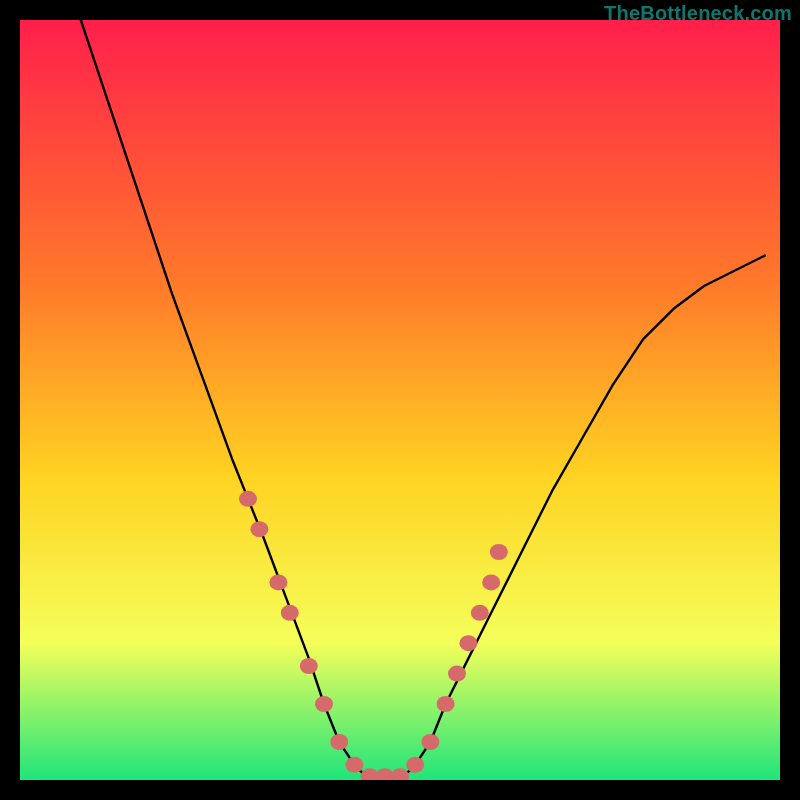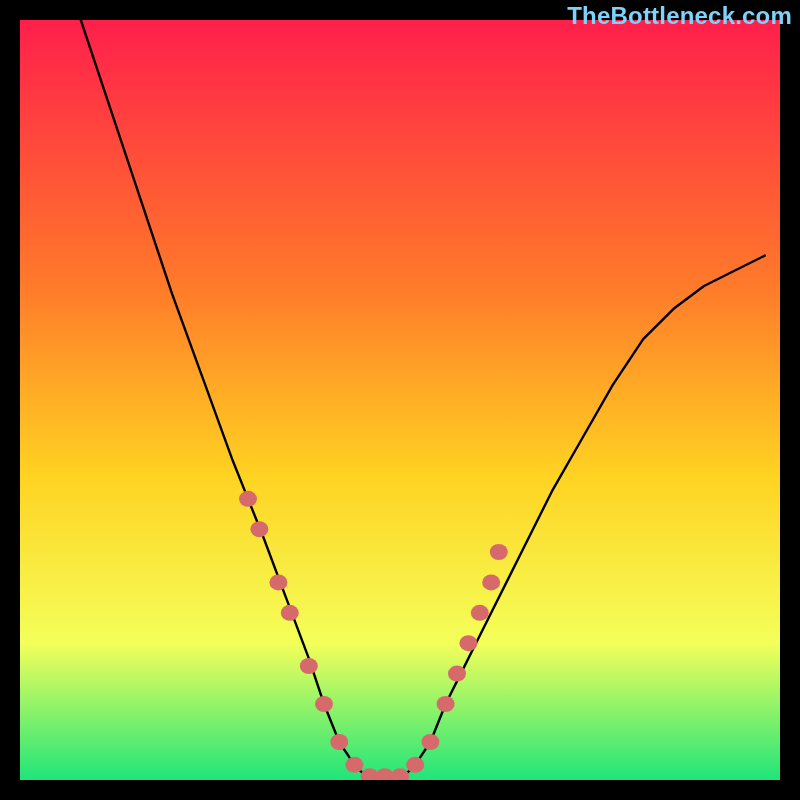--- a/index.html
+++ b/index.html
@@ -23,23 +23,23 @@
     left: 0;
     top: 0;
     width: 760px;
     height: 760px;
   }
   .watermark {
     position: absolute;
     top: 2px;
     right: 8px;
     font-family: Arial, Helvetica, sans-serif;
-    font-size: 24px;
+    font-size: 20px;
     font-weight: 600;
-    color: #7dd3fc;
+    color: #0f766e;
     letter-spacing: 0.2px;
     user-select: none;
   }
 </style>
 </head>
 <body>
 
 <div class="frame">
   <svg class="plot" viewBox="0 0 760 760">
     <defs>

